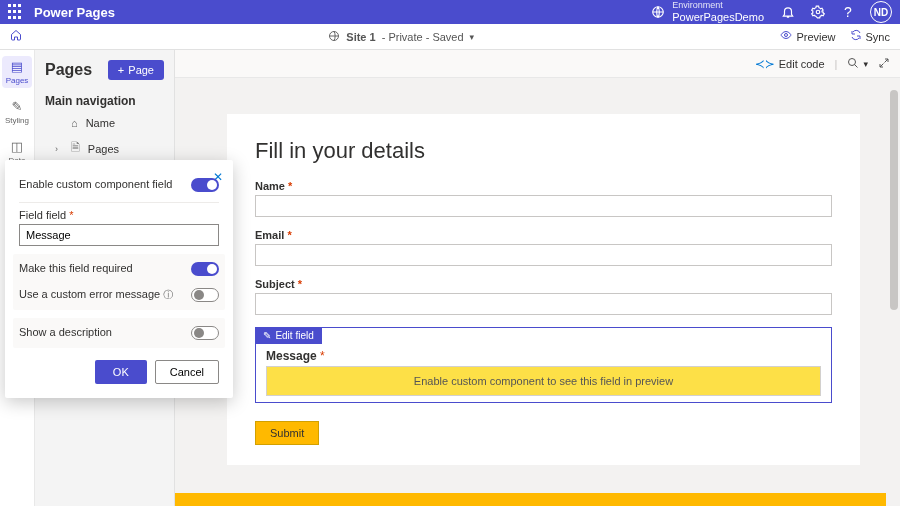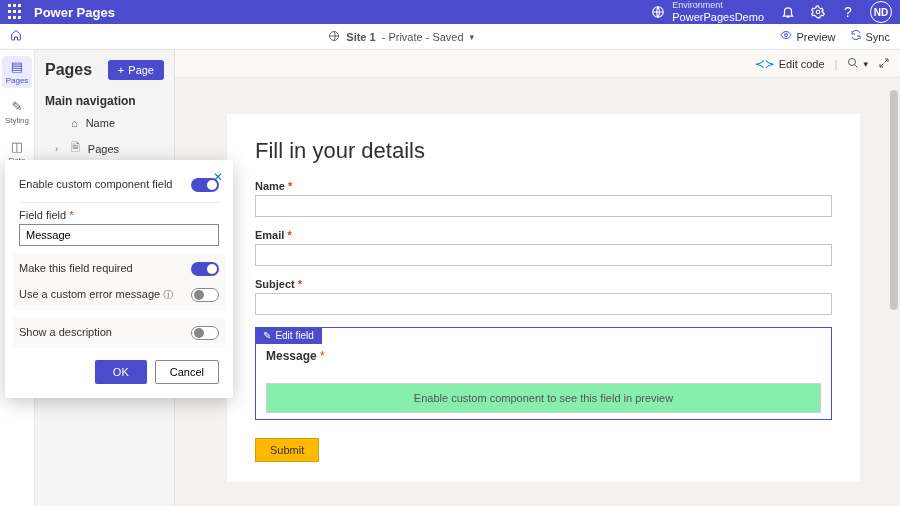--- a/index.html
+++ b/index.html
@@ -55,21 +55,21 @@
 .page-content { background: #fff; margin: 36px 40px 0 52px; padding: 24px 28px 20px 28px; }
 .page-content h2 { font-size: 22px; font-weight: 400; margin-bottom: 16px; }
 .fld { margin-bottom: 12px; }
 .fld label { font-size: 11px; font-weight: 600; display: block; margin-bottom: 3px; }
 .req { color: #d83b01; }
 .fld input { width: 100%; height: 22px; border: 1px solid #c8c6c4; padding: 2px 6px; font-size: 11px; }
 
 .msg-block { border: 1px solid #4a4ccd; padding: 0 0 6px 0; position: relative; margin-bottom: 18px; }
 .editfield { background: #4a4ccd; color: #fff; font-size: 10px; padding: 3px 8px; display: inline-flex; align-items: center; gap: 4px; cursor: pointer; position: relative; top: -1px; left: -1px; }
 .msg-inner { padding: 4px 10px 0 10px; }
-.msg-placeholder { border: 1px solid #d2d0ce; background: #86efac; height: 30px; display: flex; align-items: center; justify-content: center; font-size: 11px; color: #555; margin-top: 20px; }
+.msg-placeholder { border: 1px solid #d2d0ce; background: #fde047; height: 30px; display: flex; align-items: center; justify-content: center; font-size: 11px; color: #555; margin-top: 3px; }
 
 .submitbtn { background: #ffb900; border: 1px solid #d2a000; color: #323130; font-size: 11px; padding: 5px 14px; cursor: pointer; }
 
 .footer-strip1 { background: #ffb900; height: 16px; margin: 28px 14px 0 0; }
 
 
 .vscroll { position: absolute; right: 2px; top: 40px; width: 8px; height: 220px; background: #c8c6c4; border-radius: 4px; }
 
 
 .modal { position: absolute; left: 5px; top: 160px; width: 228px; background: #fff; box-shadow: 0 4px 18px rgba(0,0,0,.22); border-radius: 2px; padding: 12px 14px 14px 14px; z-index: 50; }

